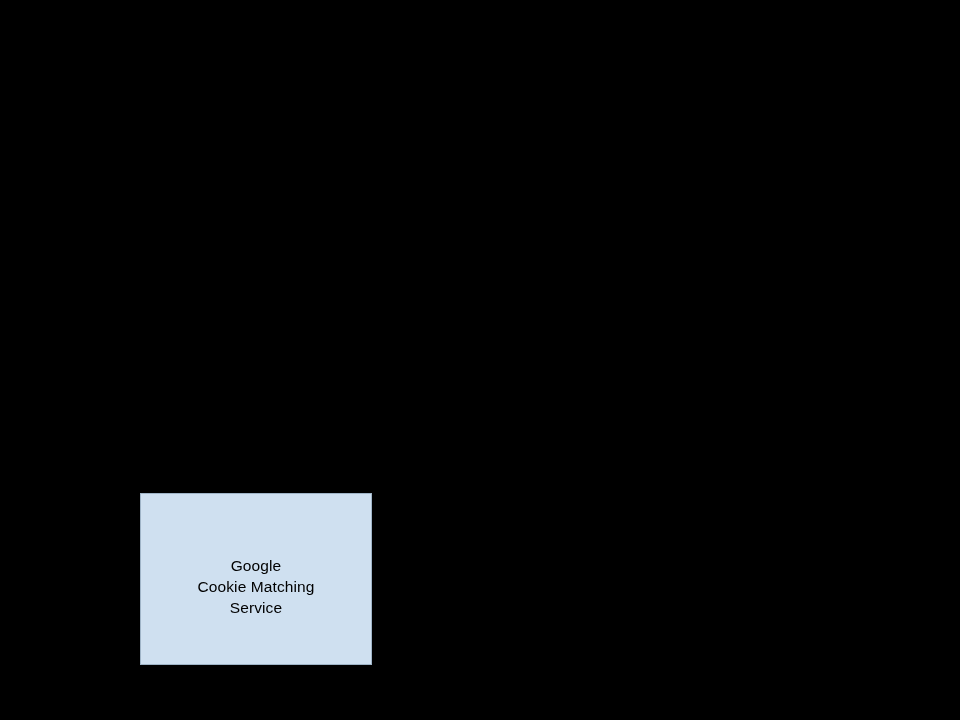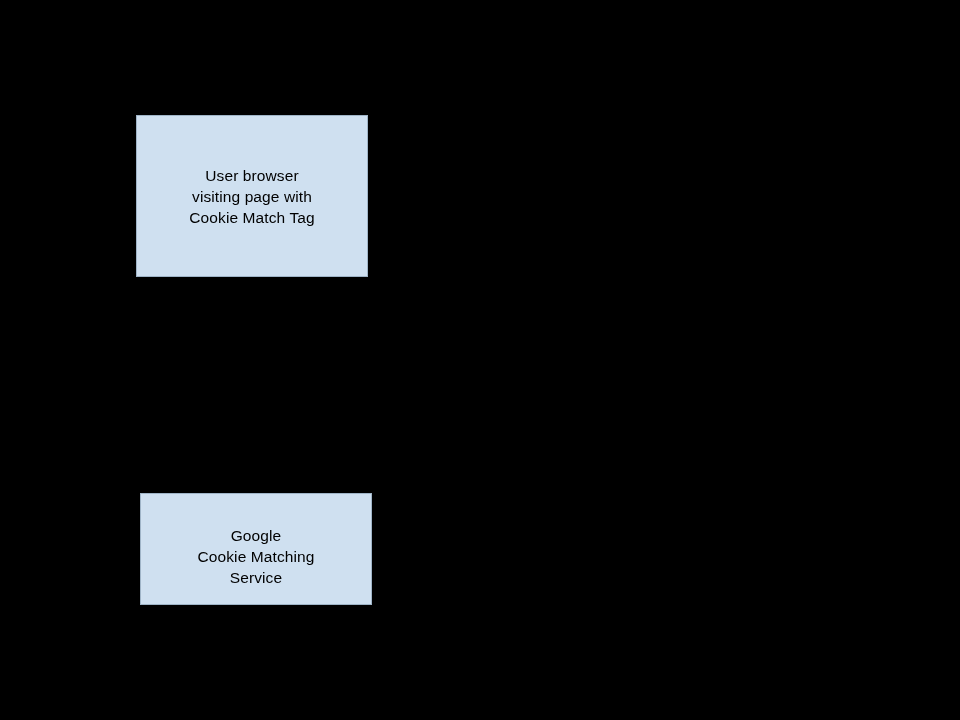--- a/index.html
+++ b/index.html
@@ -49,21 +49,21 @@
     height: 162px;
   }
   #node-buyers-service .node-label {
     transform: translateY(-8px);
   }
   
   #node-google-cms {
     left: 140px;
     top: 493px;
     width: 232px;
-    height: 112px;
+    height: 172px;
   }
   #node-google-cms .node-label {
     transform: translateY(7px);
   }
   
   .edge-layer {
     position: absolute;
     left: 0;
     top: 0;
     width: 960px;
@@ -80,25 +80,20 @@
 <body>
 
 <div id="canvas">
 
   <svg class="edge-layer" width="960" height="720" viewBox="0 0 960 720" aria-hidden="true">
     <line class="edge-line" x1="368" y1="196" x2="696" y2="196"></line>
     <line class="edge-line" x1="254" y1="277" x2="256" y2="493"></line>
     <line class="edge-line" x1="372" y1="573" x2="812" y2="277"></line>
   </svg>
 
-  <div class="node" id="node-user-browser">
-    <span class="node-label">User browser
-visiting page with
-Cookie Match Tag</span>
-  </div>
 
 
   <div class="node" id="node-google-cms">
     <span class="node-label">Google
 Cookie Matching
 Service</span>
   </div>
 
 </div>
 

